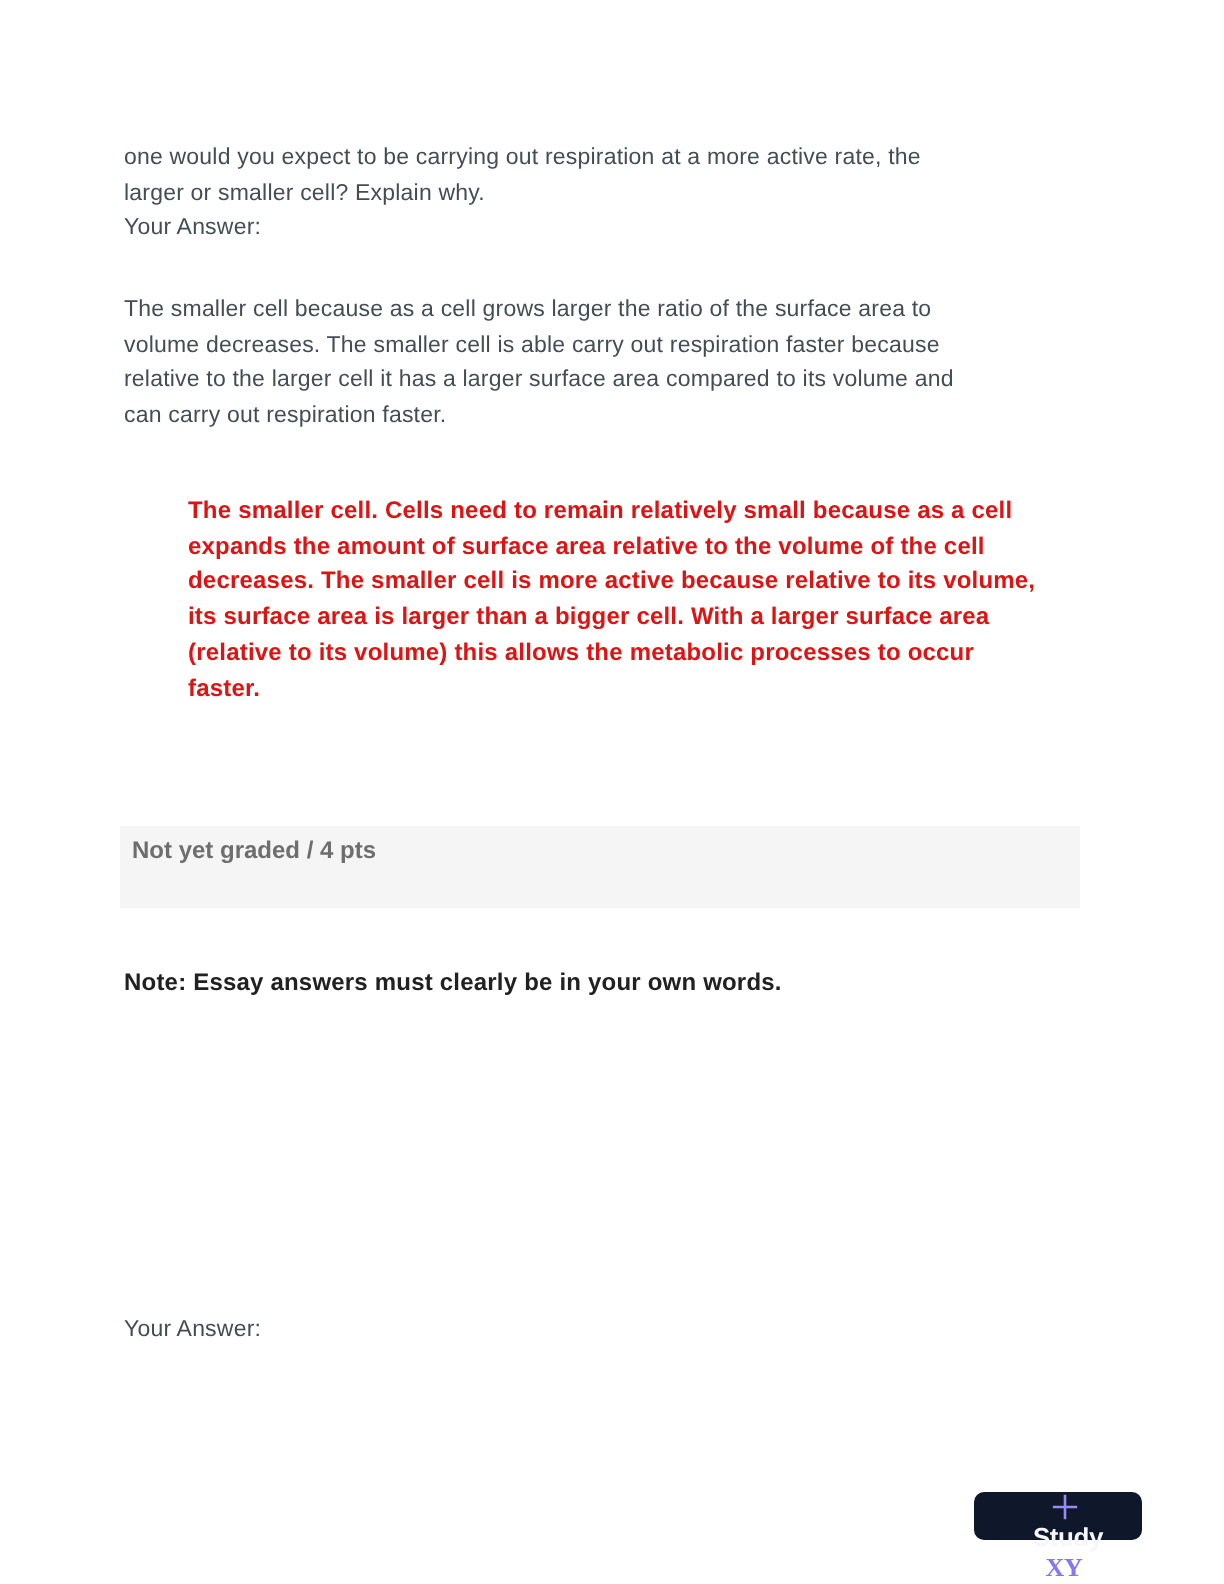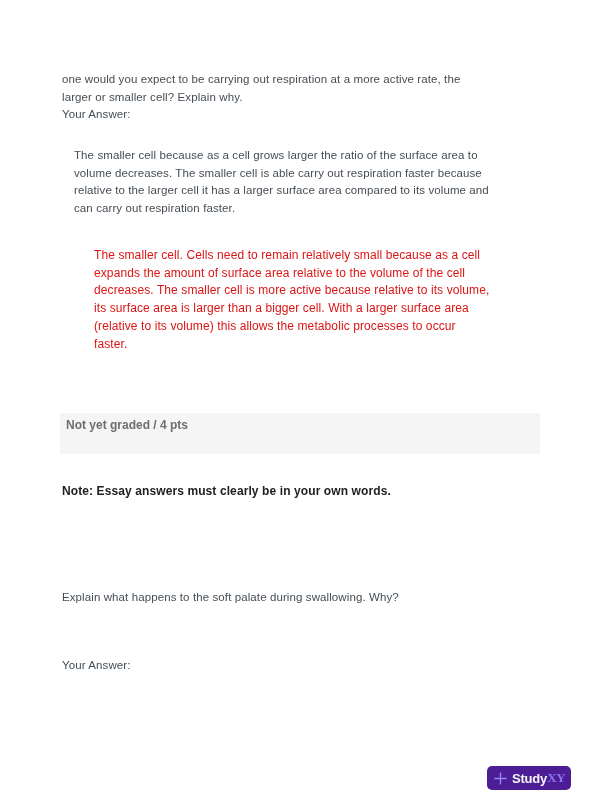--- a/index.html
+++ b/index.html
@@ -13,26 +13,26 @@
   .body-text {
     position:absolute;
     color:#454d54;
     font-size:11.5px;
     line-height:17.5px;
     white-space:pre;
     letter-spacing:0.1px;
   }
   .q4-prompt        { top:71px;  left:62px; }
   .q4-your-answer   { top:106px; left:62px; }
-  .q4-student-answer{ top:147px; left:74px; }
+  .q4-student-answer{ top:147px; left:62px; }
   .q4-model-answer {
     position:absolute;
     top:247px; left:94px;
     color:#dc1414;
-    font-weight:normal;
+    font-weight:bold;
     font-size:12px;
     line-height:17.7px;
     white-space:pre;
     letter-spacing:0.1px;
   }
   .q5-header {
     position:absolute;
     top:413px; left:60px;
     width:480px; height:41px;
     background:#f5f5f5;
@@ -61,28 +61,29 @@
     font-size:12px;
     line-height:15px;
     white-space:pre;
     letter-spacing:0.1px;
     margin-top:28px;
   }
   .q5-prompt      { top:589px; left:62px; }
   .q5-your-answer { top:657px; left:62px; }
   .brand-badge {
     position:absolute;
-    left:487px; top:766px;
+    left:487px; top:746px;
     width:84px; height:24px;
-    background:#4c1d95;
+    background:#0f172a;
     border-radius:5px;
     display:flex;
     align-items:center;
     padding-left:6px;
     box-sizing:border-box;
+    flex-direction:column;
   }
   .brand-plus { width:15px; height:15px; flex:0 0 auto; }
   .brand-primary {
     color:#f7f7f9;
     font-weight:bold;
     font-size:13px;
     margin-left:4px;
     letter-spacing:-0.2px;
     white-space:pre;
   }
@@ -116,21 +117,20 @@
 its surface area is larger than a bigger cell. With a larger surface area
 (relative to its volume) this allows the metabolic processes to occur
 faster.</div>
 
   <div class="q5-header">
     <div class="q5-status">Not yet graded / 4 pts</div>
   </div>
 
   <div class="q5-note">Note: Essay answers must clearly be in your own words.</div>
 
-  <div class="body-text q5-prompt">Explain what happens to the soft palate during swallowing. Why?</div>
 
   <div class="body-text q5-your-answer">Your Answer:</div>
 
   <div class="brand-badge">
     <svg class="brand-plus" viewBox="0 0 16 16">
       <path d="M8 1.5 V14.5 M1.5 8 H14.5" stroke="#988af5" stroke-width="1.4" fill="none"></path>
     </svg>
     <span class="brand-primary">Study</span>
     <span class="brand-accent">XY</span>
   </div>

